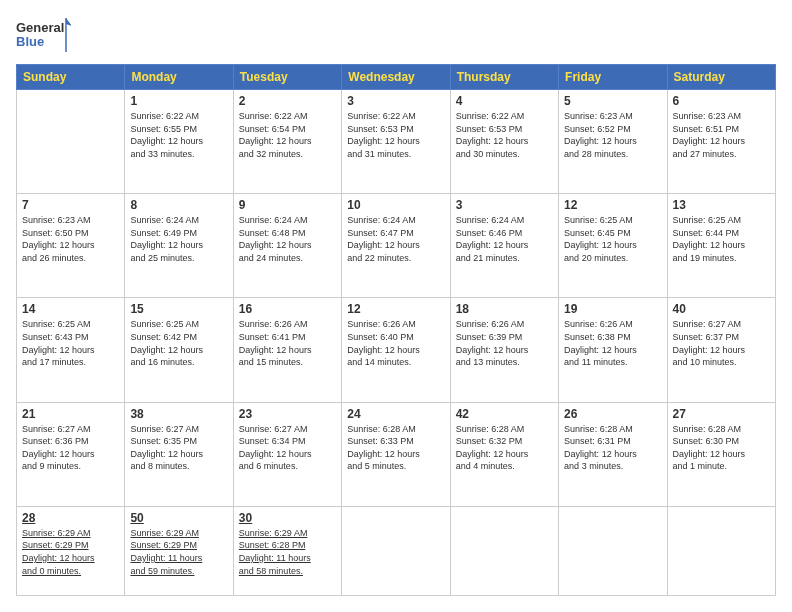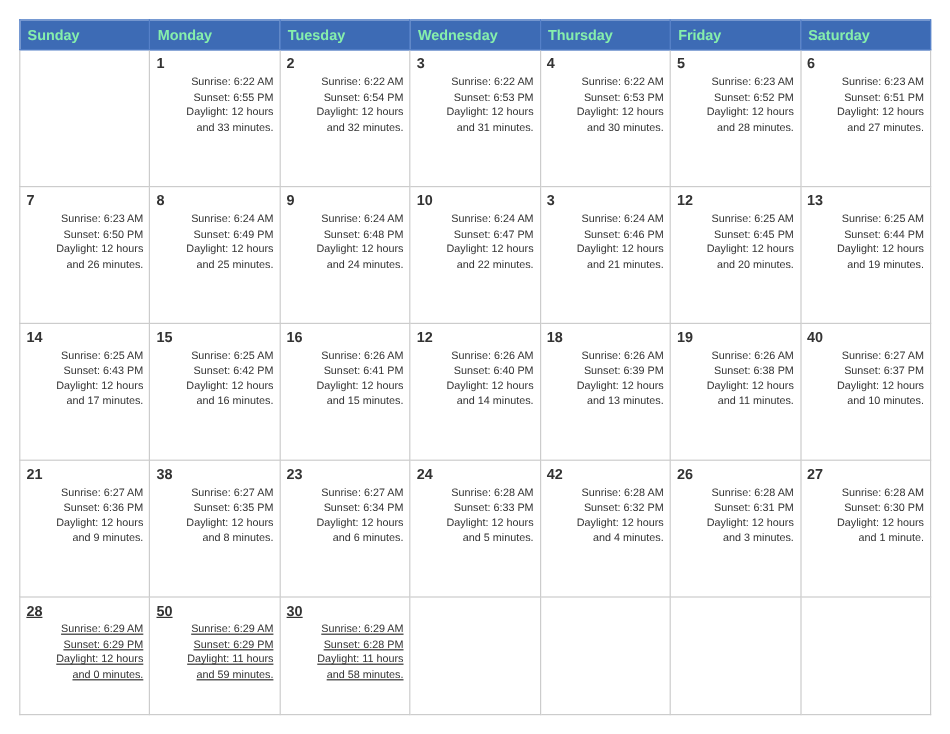--- a/index.html
+++ b/index.html
@@ -42,21 +42,21 @@
     }
     .calendar {
       flex: 1;
       border: 1px solid #ccc;
       border-collapse: collapse;
       width: 100%;
       table-layout: fixed;
     }
     .calendar th {
       background: #3d6bb5;
-      color: #86efac;
+      color: #fde047;
       text-align: left;
       padding: 5px 6px;
       font-size: 12px;
       border: 1px solid #5580c8;
     }
     .calendar td {
       border: 1px solid #ccc;
       vertical-align: top;
       padding: 4px 5px;
       font-size: 9.5px;
@@ -67,29 +67,42 @@
       font-size: 12px;
       font-weight: bold;
       color: #333;
       display: block;
       margin-bottom: 2px;
     }
     .day-info {
       font-size: 9px;
       line-height: 1.4;
       color: #333;
-      text-align: right;
     }
     td.empty { background: #fff; }
     .calendar tr:last-child td { height: 72px; text-decoration: underline; }
   </style>
 </head>
 <body>
 
 <div class="page">
+  <div class="header">
+    <div class="logo">
+  <svg width="55" height="38" viewBox="0 0 55 38">
+    <text x="0" y="16" font-size="13" font-weight="bold" fill="#333" font-family="Arial">General</text>
+    <text x="0" y="30" font-size="13" font-weight="bold" fill="#3d6bb5" font-family="Arial">Blue</text>
+    <polygon points="50,2 56,10 50,8" fill="#3d6bb5"></polygon>
+    <line x1="50" y1="2" x2="50" y2="36" stroke="#3d6bb5" stroke-width="1.5"></line>
+  </svg>
+</div>
+    <div class="title-block">
+      <div class="month-title"></div>
+      <div class="location"></div>
+    </div>
+  </div>
 
   <table class="calendar">
     <thead>
       <tr id="header-row">
           <th>Sunday</th>
           <th>Monday</th>
           <th>Tuesday</th>
           <th>Wednesday</th>
           <th>Thursday</th>
           <th>Friday</th>

